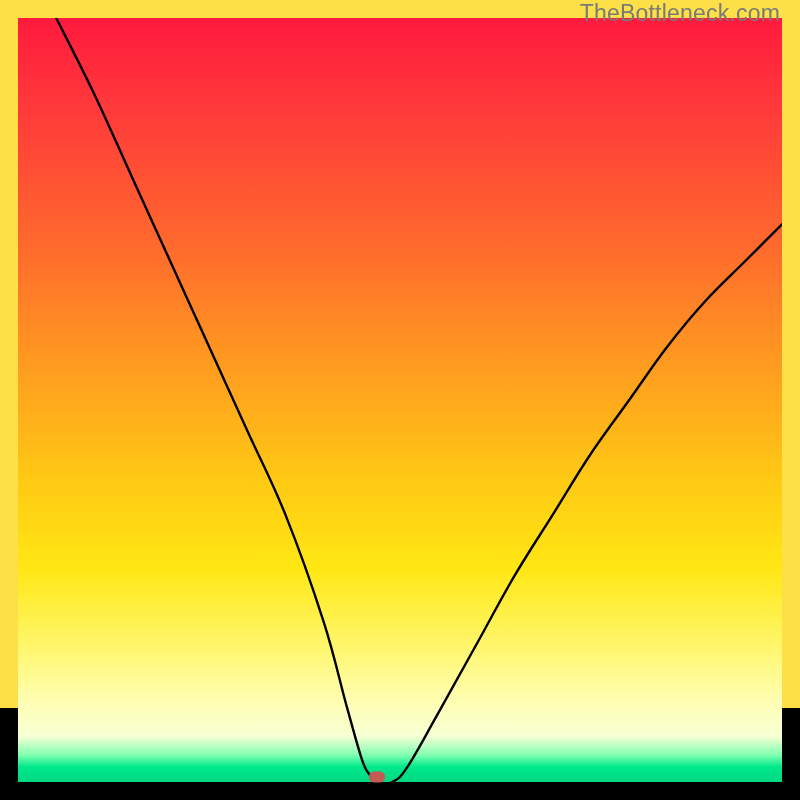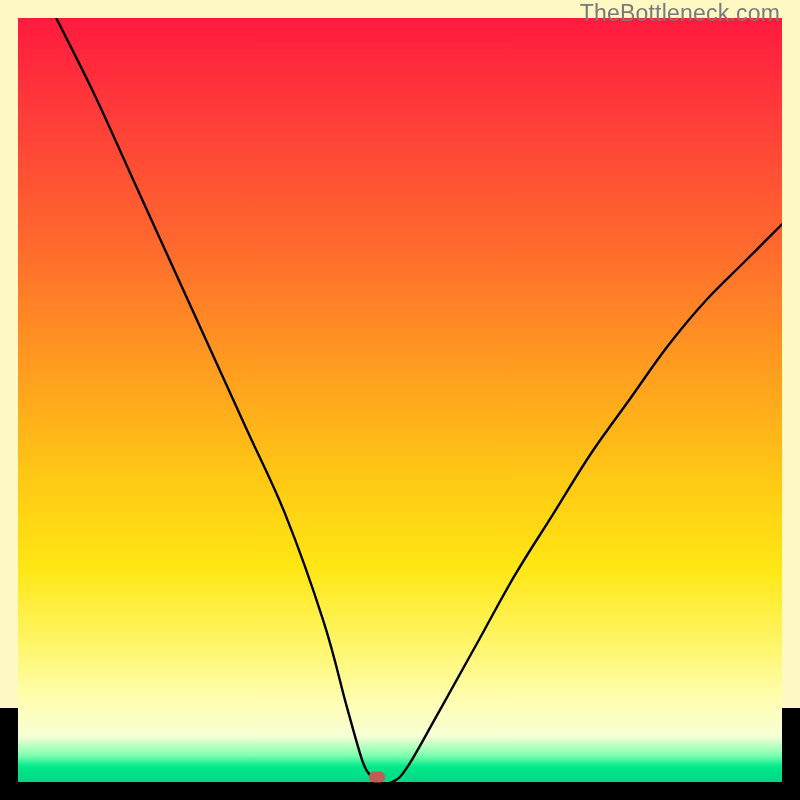--- a/index.html
+++ b/index.html
@@ -8,21 +8,21 @@
     width: 800px;
     height: 800px;
     background: #000;
     overflow: hidden;
     font-family: Arial, Helvetica, sans-serif;
   }
   .frame {
     position: relative;
     width: 800px;
     height: 708px;
-    background: #fef9c3;
+    background: #fde047;
   }
   .plot-area {
     position: absolute;
     left: 18px;
     top: 18px;
     width: 764px;
     height: 764px;
     
     background: linear-gradient(
       to bottom,

